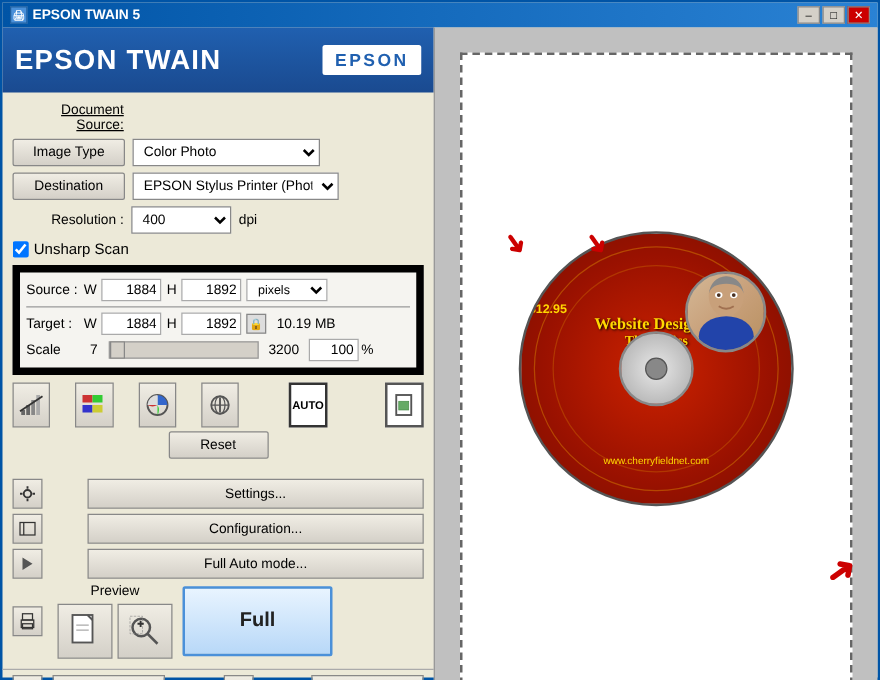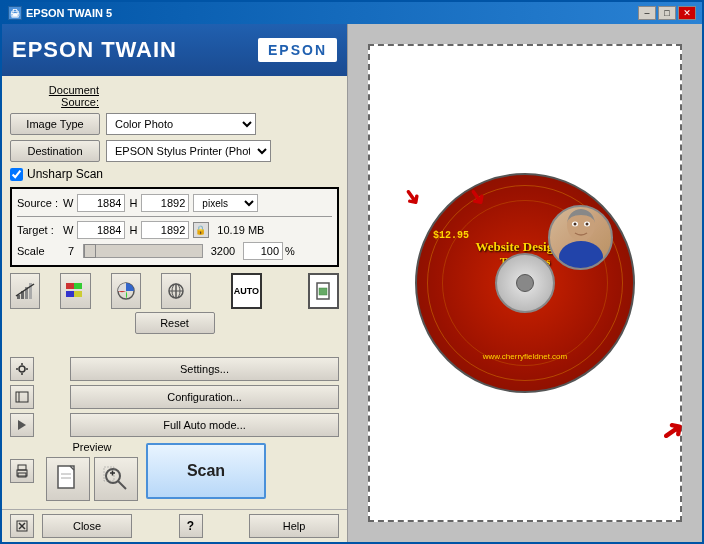--- a/index.html
+++ b/index.html
@@ -75,21 +75,21 @@
     .btn-left { width: 90px; margin-right: 6px; }
 
     .res-row { display: flex; align-items: center; margin-bottom: 5px; }
     .res-label { width: 95px; text-align: right; padding-right: 6px; font-size: 11px; }
     .res-select { width: 80px; height: 22px; background: white; border: 1px solid #888; font-size: 11px; }
     .res-unit { margin-left: 6px; font-size: 11px; }
 
     .checkbox-row { display: flex; align-items: center; margin-bottom: 6px; }
     .checkbox-row input { margin-right: 4px; }
 
-    .source-target-area { border: 2px solid #000000; padding: 5px; margin-bottom: 5px; background: #f5f4f0; }
+    .source-target-area { border: 6px solid #000000; padding: 5px; margin-bottom: 5px; background: #f5f4f0; }
     .st-row { display: flex; align-items: center; margin-bottom: 3px; gap: 4px; }
     .st-label { font-size: 11px; width: 42px; }
     .st-wh-label { font-size: 11px; }
     .st-value { width: 48px; height: 18px; background: white; border: 1px solid #aaa; font-size: 11px; text-align: right; padding: 1px 3px; }
     .pixels-select { width: 65px; height: 18px; font-size: 10px; background: white; border: 1px solid #aaa; }
 
     .target-extra { font-size: 11px; }
     .scale-row { display: flex; align-items: center; gap: 2px; font-size: 11px; }
     .scale-min { width: 20px; text-align: center; }
     .scale-max { width: 36px; text-align: center; }
@@ -250,20 +250,27 @@
           </select>
         </div>
 
         <div class="form-row">
           <button class="btn btn-left">Destination</button>
           <select class="select-full">
             <option>EPSON Stylus Printer (Photo)</option>
           </select>
         </div>
 
+        <div class="res-row">
+          <span class="res-label has-underline">Resolution :</span>
+          <select class="res-select">
+            <option>400</option>
+          </select>
+          <span class="res-unit">dpi</span>
+        </div>
 
         <div class="checkbox-row">
           <input type="checkbox" checked="" style="">
           <span>Unsharp Scan</span>
         </div>
 
         <div class="source-target-area">
 
           <div class="st-row">
             <span class="st-label">Source :</span>
@@ -411,21 +418,21 @@
                 <svg width="28" height="28" viewBox="0 0 28 28">
                   <circle cx="11" cy="11" r="7" fill="none" stroke="#555" stroke-width="2"></circle>
                   <line x1="16" y1="16" x2="24" y2="24" stroke="#555" stroke-width="2"></line>
                   <rect x="2" y="2" width="10" height="14" fill="none" stroke="#888" stroke-width="0.5" stroke-dasharray="2,1"></rect>
                   <line x1="8" y1="8" x2="13" y2="8" stroke="#333" stroke-width="1.5"></line>
                   <line x1="10.5" y1="5.5" x2="10.5" y2="10.5" stroke="#333" stroke-width="1.5"></line>
                 </svg>
               </div>
             </div>
           </div>
-          <button class="scan-btn">Scan</button>
+          <button class="scan-btn">Full</button>
         </div>
       </div>
 
       <div class="help-row">
         <div style="display:flex;align-items:center;gap:4px;">
           <div class="settings-icon-btn">
             <svg width="12" height="12" viewBox="0 0 12 12">
               <rect x="1" y="1" width="10" height="10" fill="none" stroke="#333" stroke-width="1"></rect>
               <line x1="3" y1="3" x2="9" y2="9" stroke="#333" stroke-width="1.5"></line>
               <line x1="9" y1="3" x2="3" y2="9" stroke="#333" stroke-width="1.5"></line>
@@ -447,21 +454,21 @@
             <div style="position:absolute;top:10px;left:10px;right:10px;bottom:10px;border-radius:50%;border:1px solid rgba(255,200,0,0.3);"></div>
             <div style="position:absolute;top:25px;left:25px;right:25px;bottom:25px;border-radius:50%;border:1px solid rgba(255,200,0,0.2);"></div>
 
             <div class="cd-text-overlay">
               <div style="margin-top:-60px;">
                 <div class="cd-title1">Website Design &amp;</div>
                 <div class="cd-title2">The Basics</div>
               </div>
             </div>
 
-            <div style="position:absolute;left:16px;top:55px;color:#ffd700;font-size:10px;font-weight:bold;font-family:Liberation Mono, monospace;">$12.95</div>
+            <div style="position:absolute;left:6px;top:55px;color:#ffd700;font-size:10px;font-weight:bold;">$12.95</div>
 
             <div style="position:absolute;bottom:30px;left:50%;transform:translateX(-50%);color:#ffd700;font-size:8px;white-space:nowrap;">www.cherryfieldnet.com</div>
 
             <div class="cd-photo">
               <svg width="60" height="65" viewBox="0 0 60 65">
 
                 <ellipse cx="30" cy="20" rx="14" ry="16" fill="#c8a07a"></ellipse>
 
                 <rect x="24" y="33" width="12" height="8" fill="#c8a07a"></rect>
 

